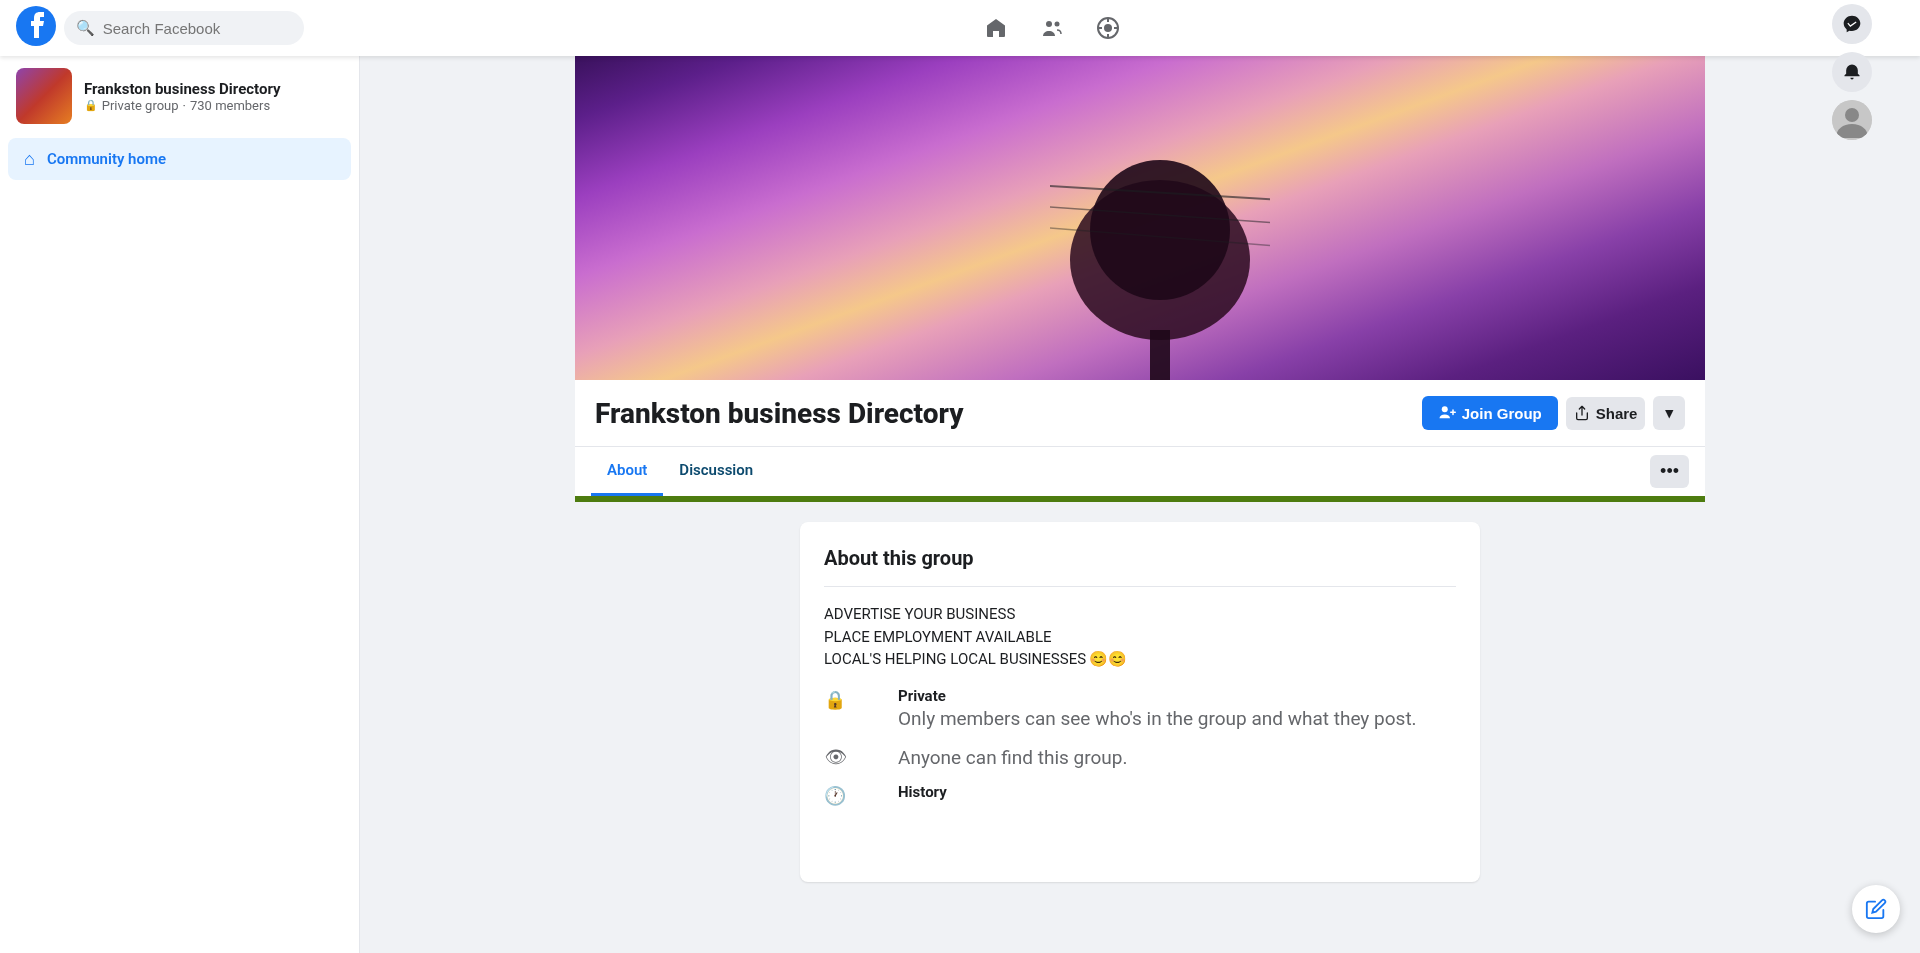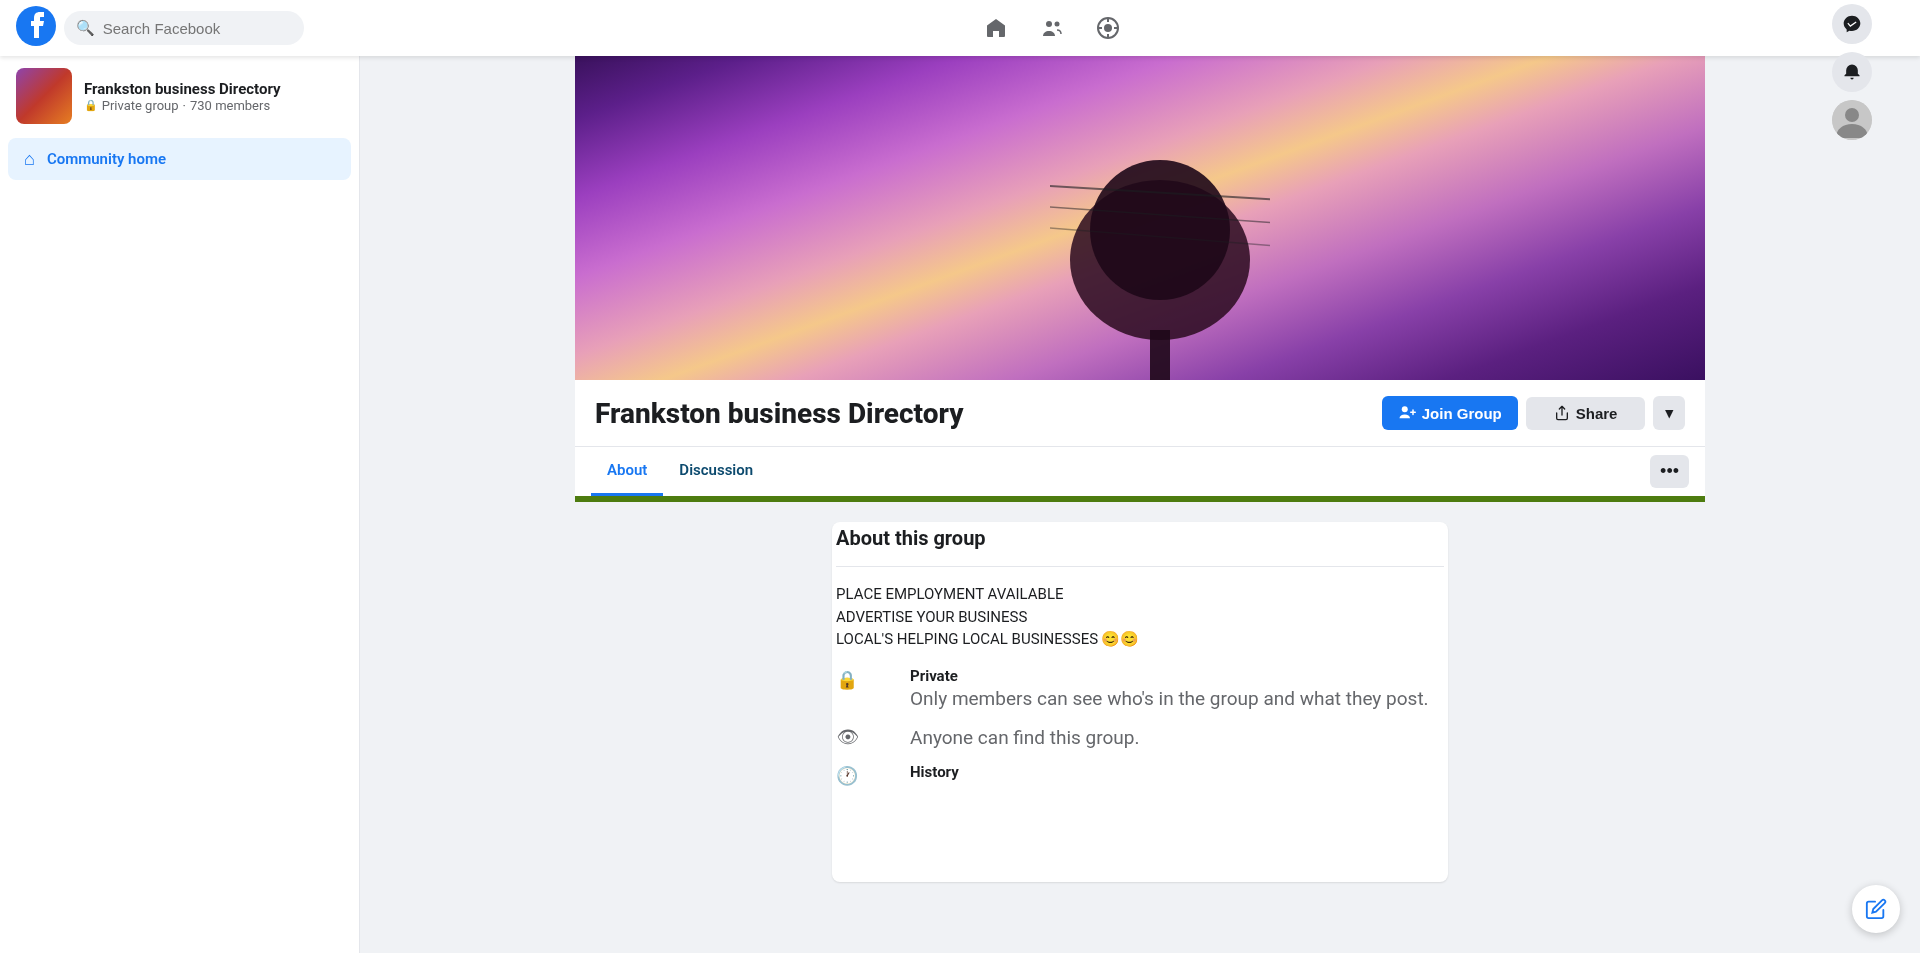--- a/index.html
+++ b/index.html
@@ -109,21 +109,21 @@
     .group-title { font-size: 28px; font-weight: 800; color: #1c1e21; }
     .group-actions { display: flex; gap: 8px; align-items: center; }
     .join-group-btn {
       background: #1877f2; color: #fff; border: none;
       border-radius: 6px; padding: 8px 16px; font-weight: 600;
       font-size: 15px; cursor: pointer; display: flex;
       align-items: center; gap: 6px;
     }
     .share-btn {
       background: #e4e6eb; color: #1c1e21; border: none;
-      border-radius: 6px; padding: 8px 28px; font-weight: 600;
+      border-radius: 6px; padding: 8px 8px; font-weight: 600;
       font-size: 15px; cursor: pointer; display: flex;
       align-items: center; gap: 6px;
     }
     .more-btn {
       background: #e4e6eb; color: #1c1e21; border: none;
       border-radius: 6px; padding: 8px 12px; font-weight: 600;
       font-size: 15px; cursor: pointer;
     }
 
     
@@ -146,22 +146,22 @@
 
     
     .content-area {
       max-width: 1130px; margin: 0 auto; padding: 20px;
       background: #f0f2f5; min-height: 400px;
       display: flex; justify-content: center;
     }
 
     
     .about-card {
-      background: #fff; border-radius: 8px; padding: 4px;
-      width: 616px; box-shadow: 0 1px 2px rgba(0,0,0,0.1);
+      background: #fff; border-radius: 8px; padding: 24px;
+      width: 680px; box-shadow: 0 1px 2px rgba(0,0,0,0.1);
     }
     .about-card-title {
       font-size: 20px; font-weight: 700; margin-bottom: 16px;
       padding-bottom: 16px; border-bottom: 1px solid #e4e6eb;
     }
     .about-description {
       font-size: 15px; line-height: 1.5; color: #1c1e21;
       margin-bottom: 16px;
     }
     .about-item {
@@ -348,22 +348,22 @@
     <div class="tab-item">Discussion</div>
     <button class="tabs-more">•••</button>
   </div>
 
   <div class="content-area">
 
     <div class="about-card">
       <div class="about-card-title">About this group</div>
 
       <div class="about-description">
+        <div>ADVERTISE YOUR BUSINESS</div>
         <div>PLACE EMPLOYMENT AVAILABLE</div>
-        <div>ADVERTISE YOUR BUSINESS</div>
         <div>LOCAL'S HELPING LOCAL BUSINESSES 😊😊</div>
       </div>
 
       <div class="about-item">
         <span class="about-item-icon">🔒</span>
         <div class="about-item-content">
           <div class="about-item-title">Private</div>
           <div class="about-item-desc">Only members can see who's in the group and what they post.</div>
         </div>
       </div>

